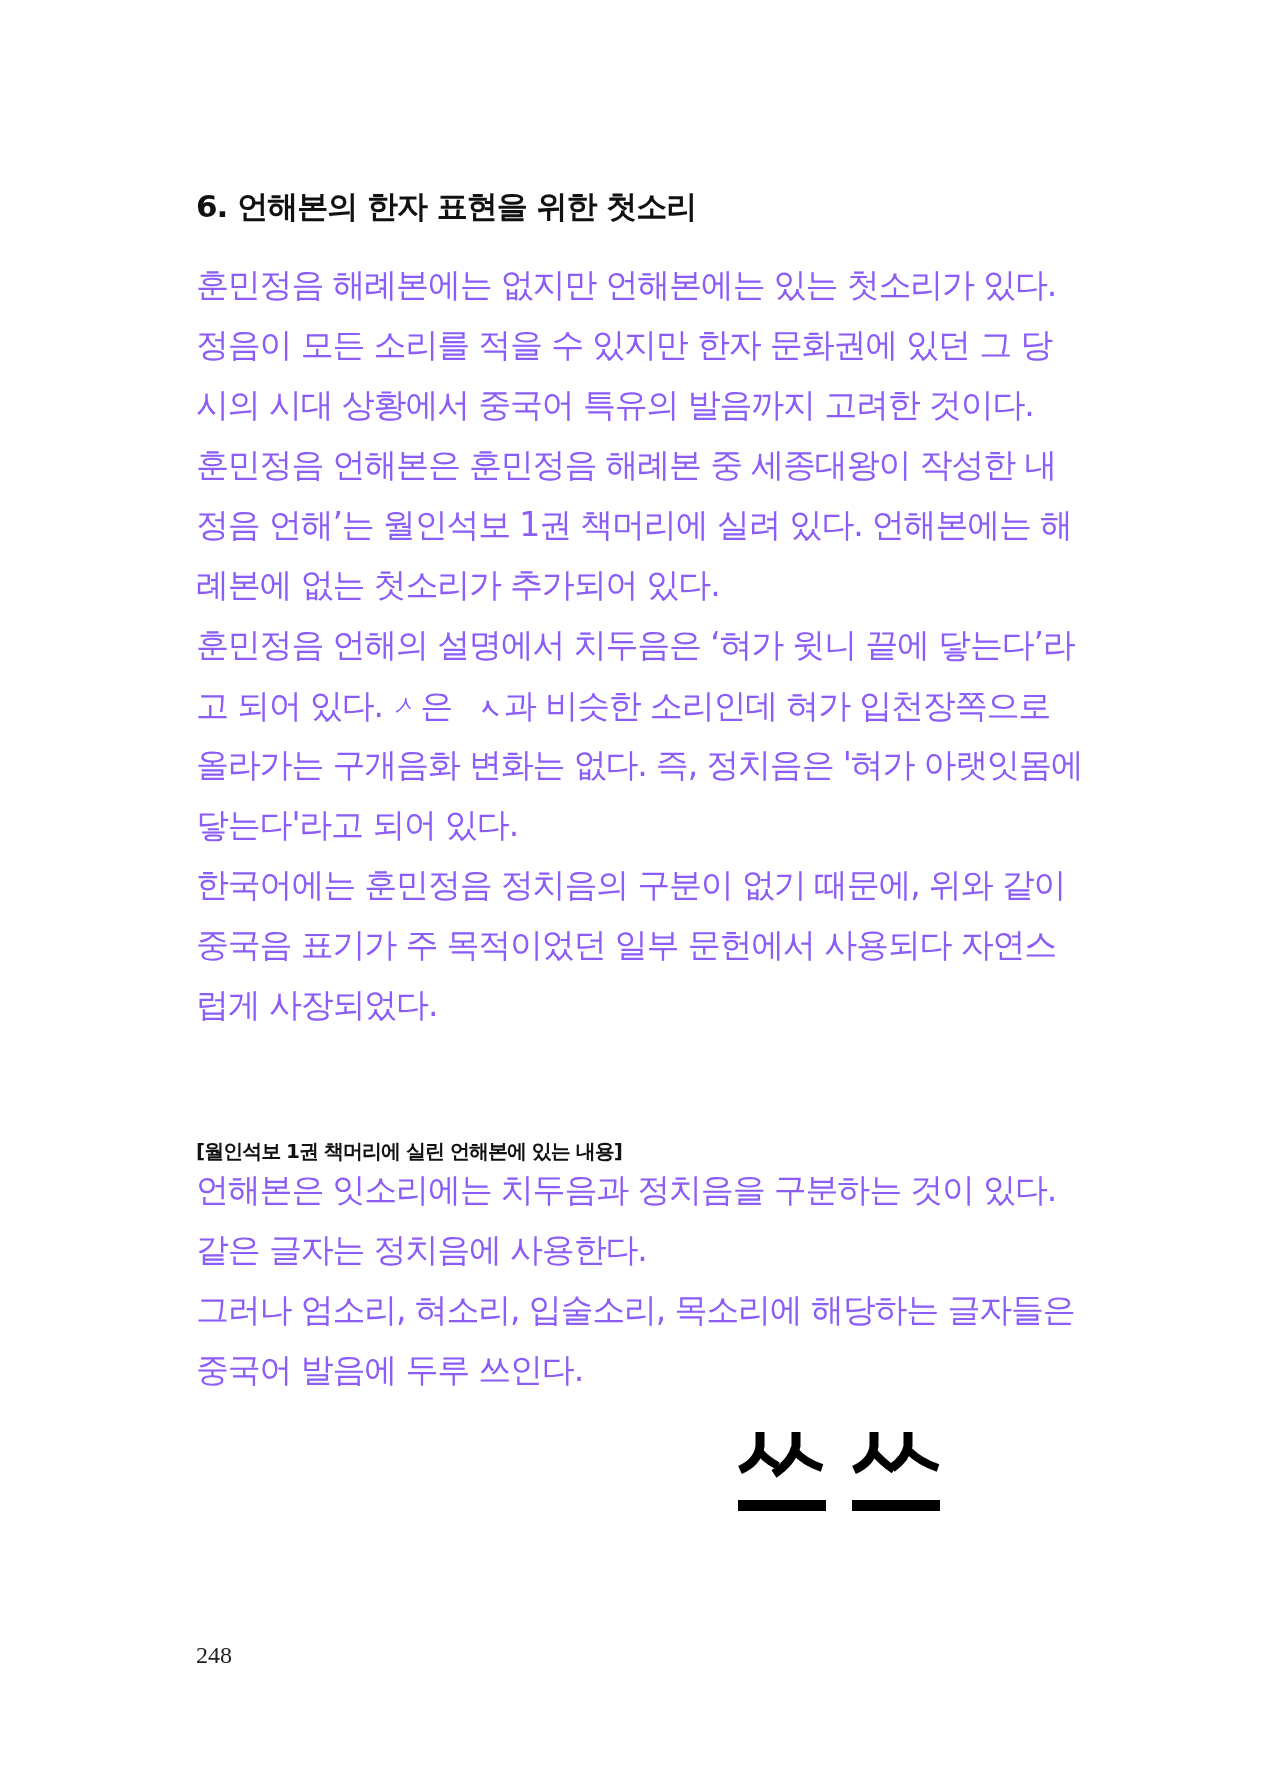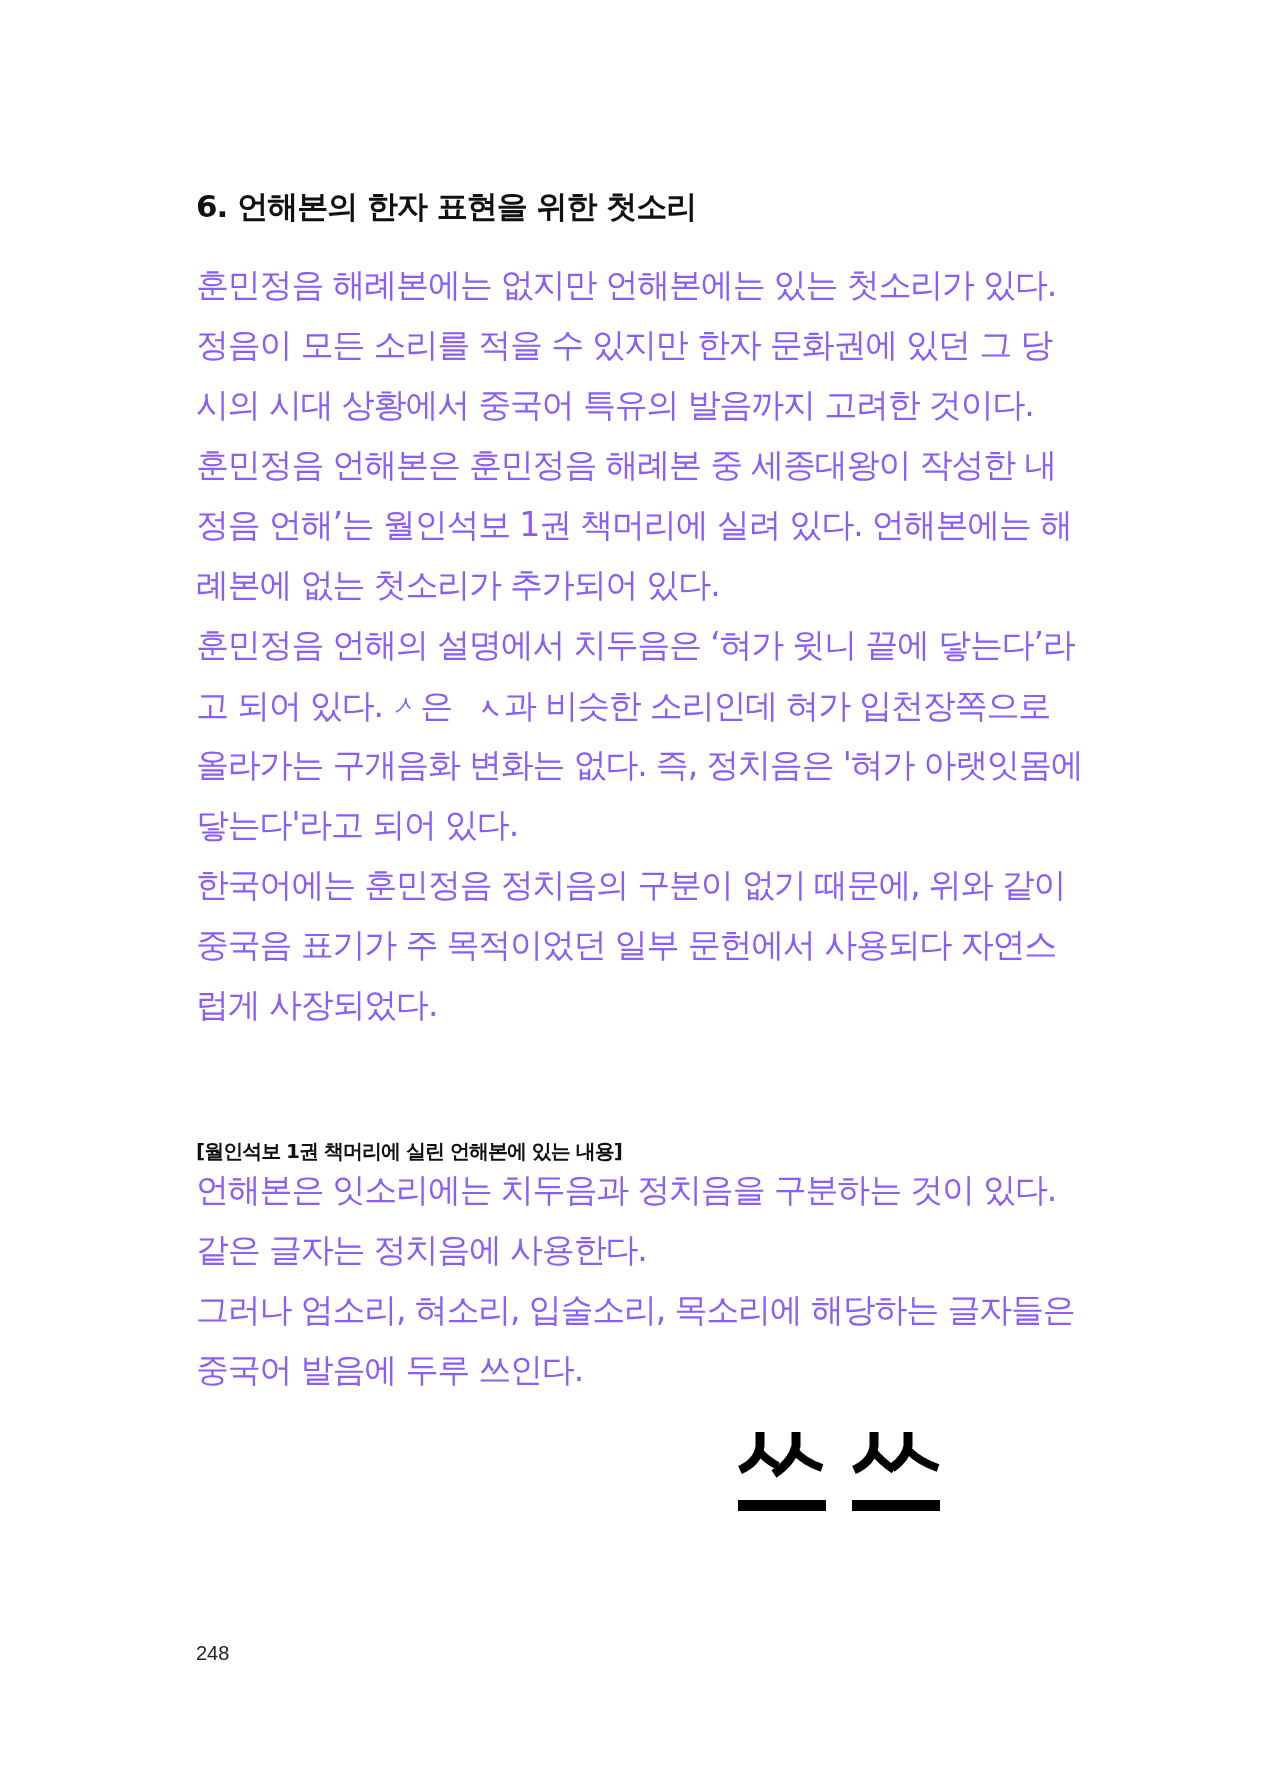--- a/index.html
+++ b/index.html
@@ -80,22 +80,22 @@
     }
     .big-glyph svg {
       width: 88px;
       height: 90px;
       display: block;
     }
     .page-number {
       position: absolute;
       left: 196px;
       top: 1642px;
-      font-family: Liberation Sans, sans-serif;
-      font-size: 20px;
+      font-family: Liberation Serif, serif;
+      font-size: 24px;
       color: #222;
       text-align: center;
     }
   </style>
 </head>
 <body>
 
 <div class="page">
 
   <div class="heading">6. 언해본의 한자 표현을 위한 첫소리</div>

